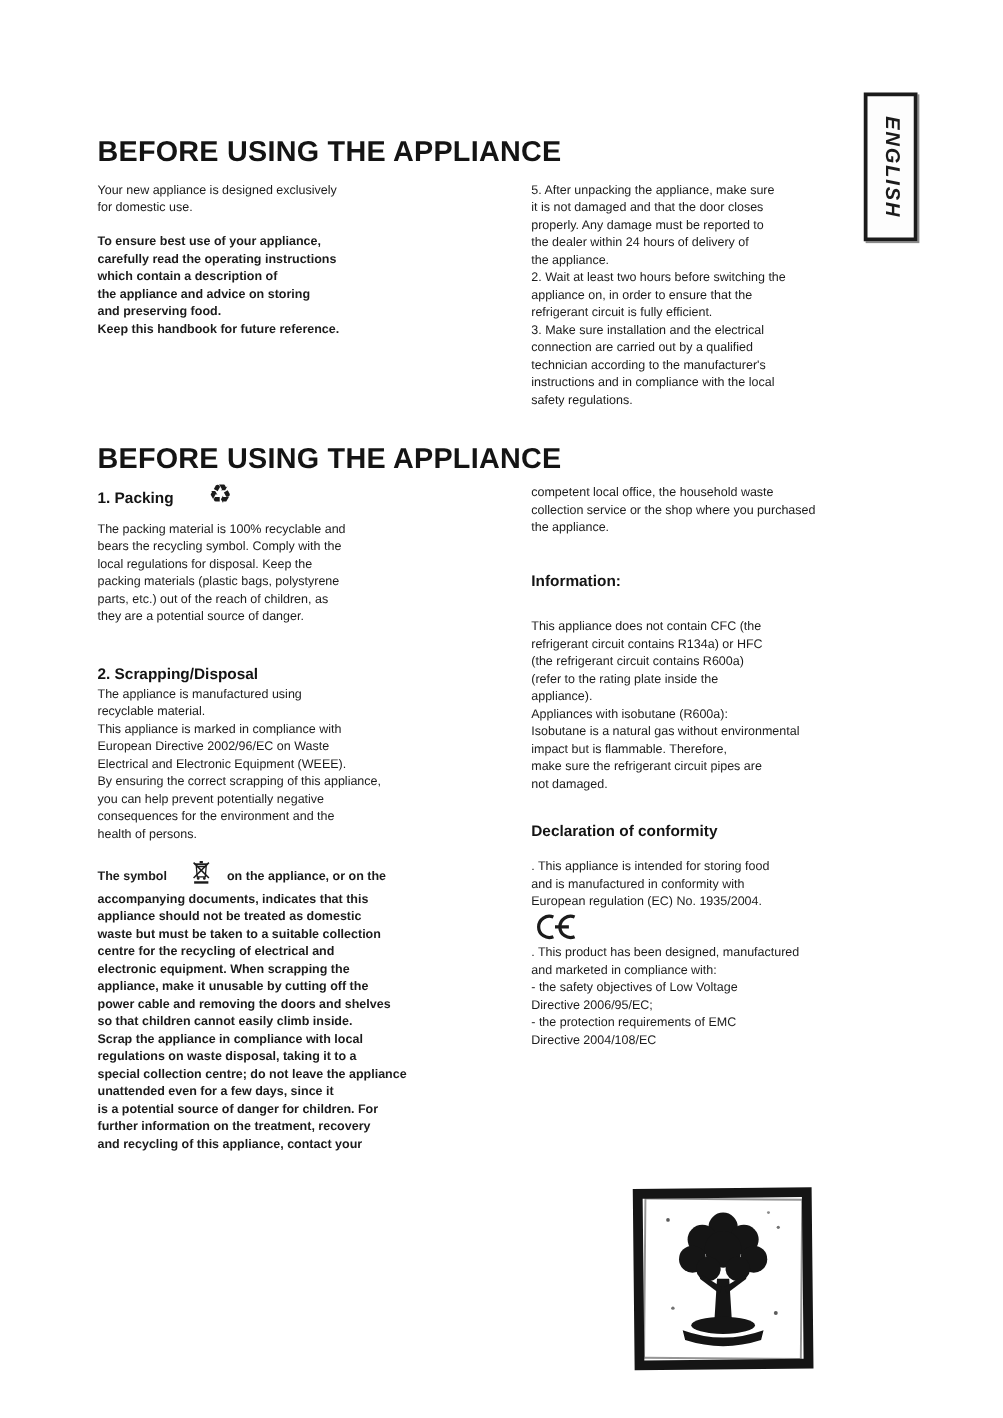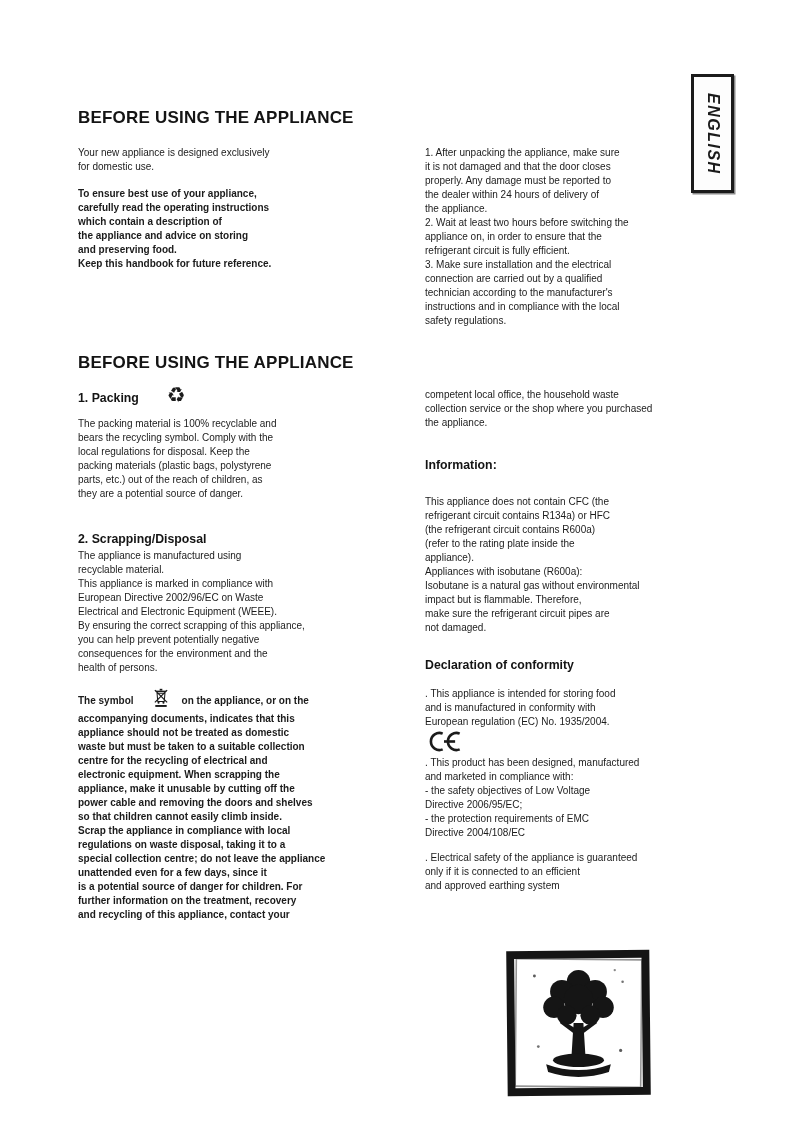--- a/index.html
+++ b/index.html
@@ -8,21 +8,21 @@
       position: relative;
       width: 802px;
       height: 1134px;
       background: #ffffff;
       font-family: "Liberation Sans", "DejaVu Sans", sans-serif;
       color: #1b1b1b;
       overflow: hidden;
     }
     .abs { position: absolute; }
     .h1 {
-      font-size: 17px;
+      font-size: 23px;
       font-weight: bold;
       letter-spacing: 0.2px;
       color: #141414;
       white-space: nowrap;
     }
     .subhead {
       font-size: 12.3px;
       font-weight: bold;
       color: #141414;
     }
@@ -79,21 +79,21 @@
 for domestic use.</div>
 
   <div class="abs body-text bold" style="left:78px; top:187px; width:320px;">To ensure best use of your appliance,
 carefully read the operating instructions
 which contain a description of
 the appliance and advice on storing
 and preserving food.
 Keep this handbook for future reference.</div>
 
   <div class="abs" style="left:425px; top:146px; width:320px;">
-    <div class="body-text">1. After unpacking the appliance, make sure
+    <div class="body-text">5. After unpacking the appliance, make sure
 it is not damaged and that the door closes
 properly. Any damage must be reported to
 the dealer within 24 hours of delivery of
 the appliance.</div>
     <div class="body-text">2. Wait at least two hours before switching the
 appliance on, in order to ensure that the
 refrigerant circuit is fully efficient.</div>
     <div class="body-text">3. Make sure installation and the electrical
 connection are carried out by a qualified
 technician according to the manufacturer's
@@ -184,23 +184,20 @@
     </svg>
   </div>
 
   <div class="abs body-text" style="left:425px; top:756px; width:325px;">. This product has been designed, manufactured
 and marketed in compliance with:
 - the safety objectives of Low Voltage
 Directive 2006/95/EC;
 - the protection requirements of EMC
 Directive 2004/108/EC</div>
 
-  <div class="abs body-text" style="left:425px; top:851px; width:330px;">. Electrical safety of the appliance is guaranteed
-only if it is connected to an efficient
-and approved earthing system</div>
 
   <div class="abs" style="left:505px; top:948px;">
     <svg width="147" height="150" viewBox="0 0 150 152" aria-hidden="true">
       <rect x="6" y="6" width="138" height="140" fill="none" stroke="#151515" stroke-width="8" transform="rotate(-0.6 75 76)"></rect>
       <rect x="11" y="11" width="128" height="130" fill="none" stroke="#151515" stroke-width="1.6" opacity="0.45" transform="rotate(0.5 75 76)"></rect>
       <g fill="#151515">
         <circle cx="75" cy="34" r="12"></circle>
         <circle cx="58" cy="44" r="12"></circle>
         <circle cx="92" cy="44" r="12"></circle>
         <circle cx="50" cy="60" r="11"></circle>

